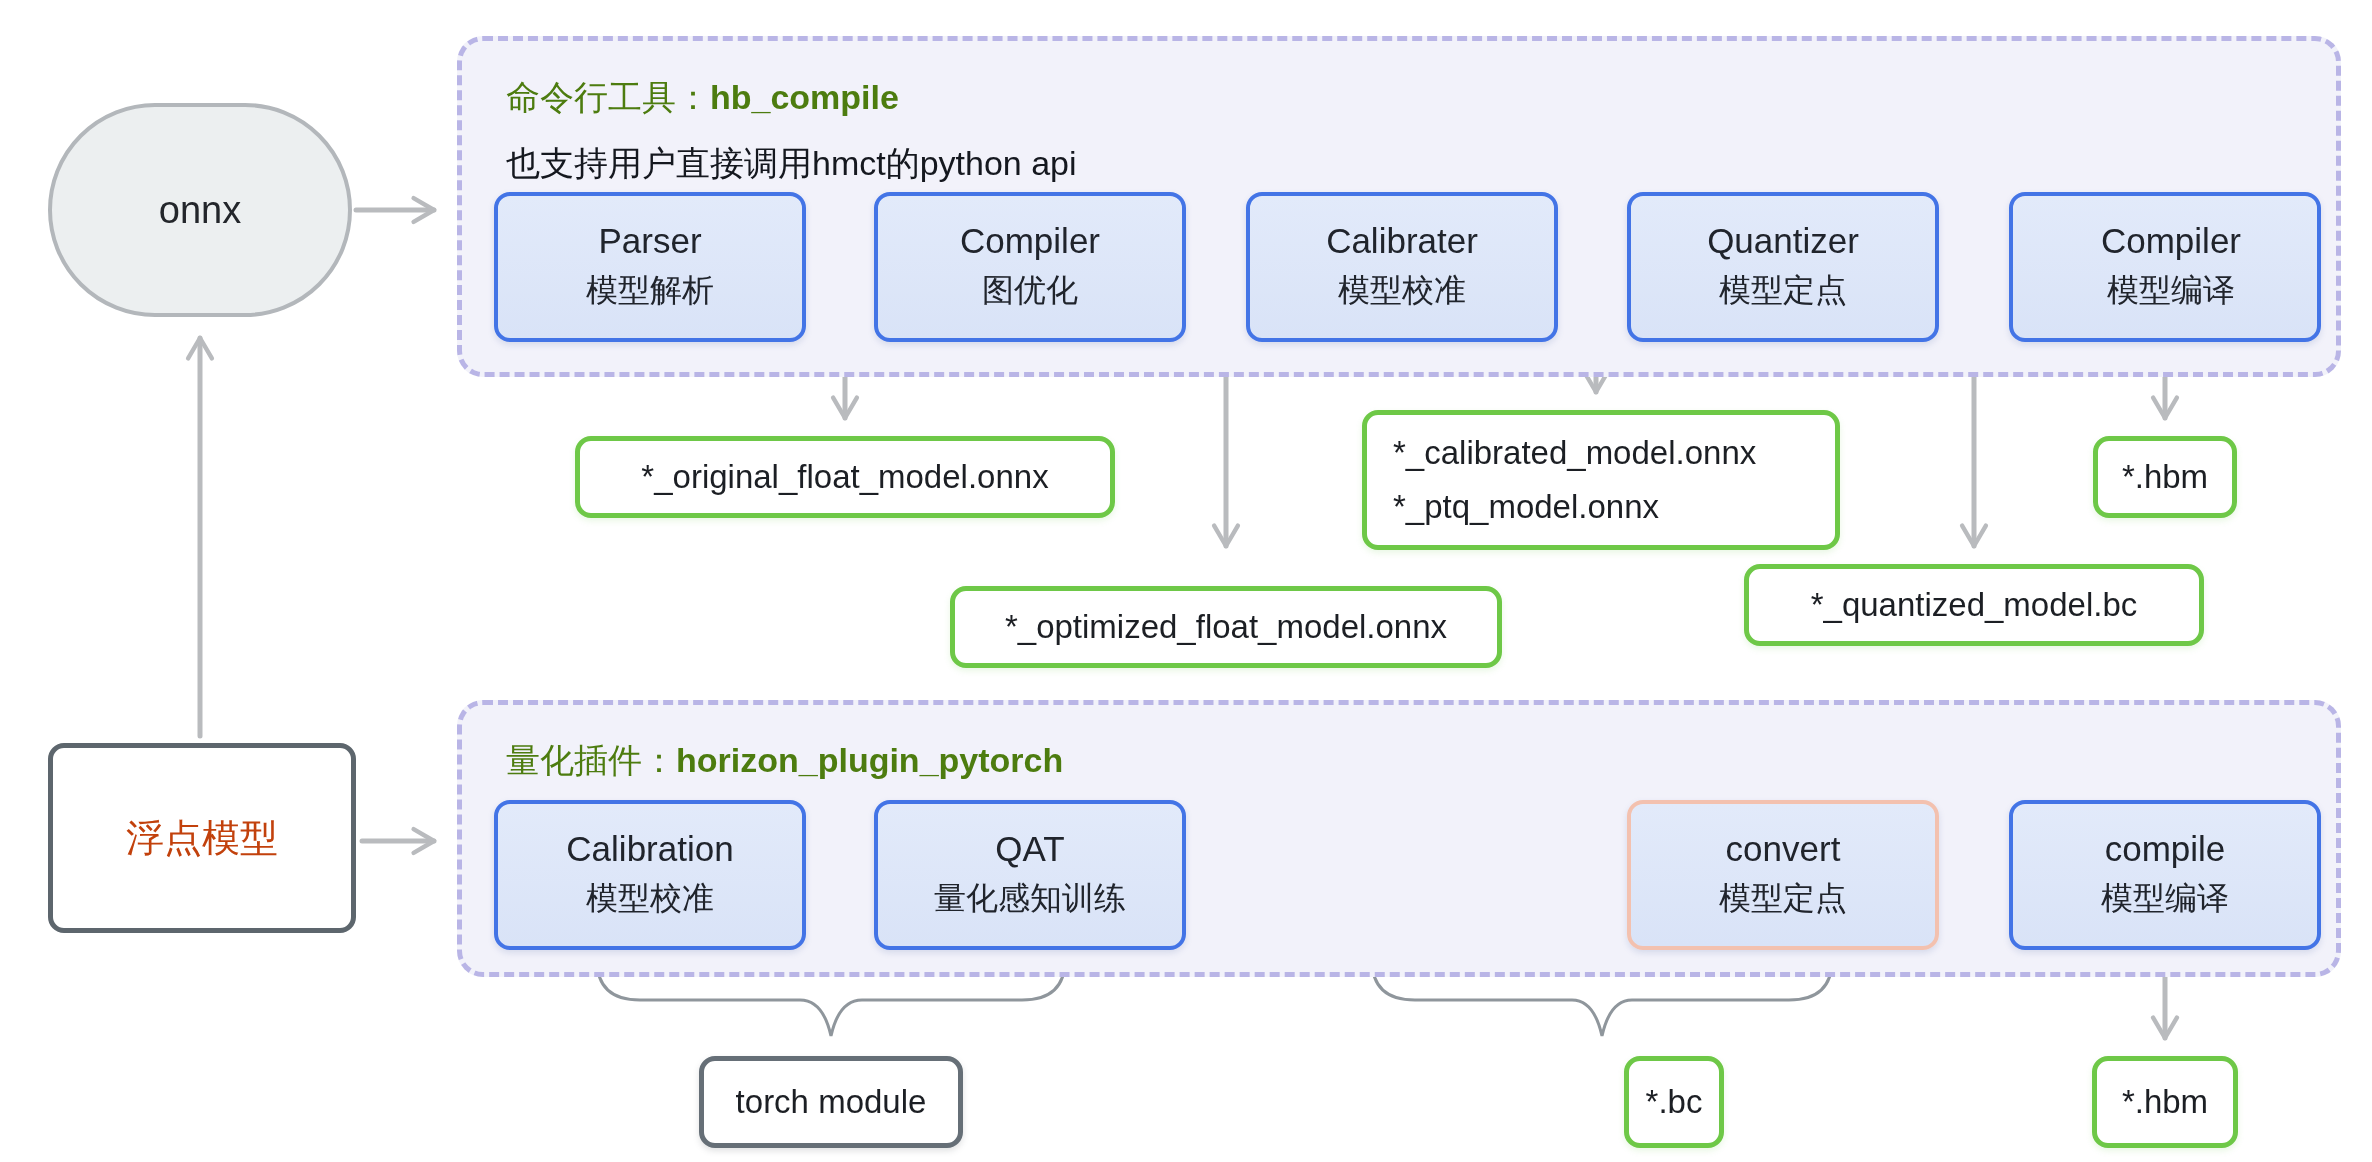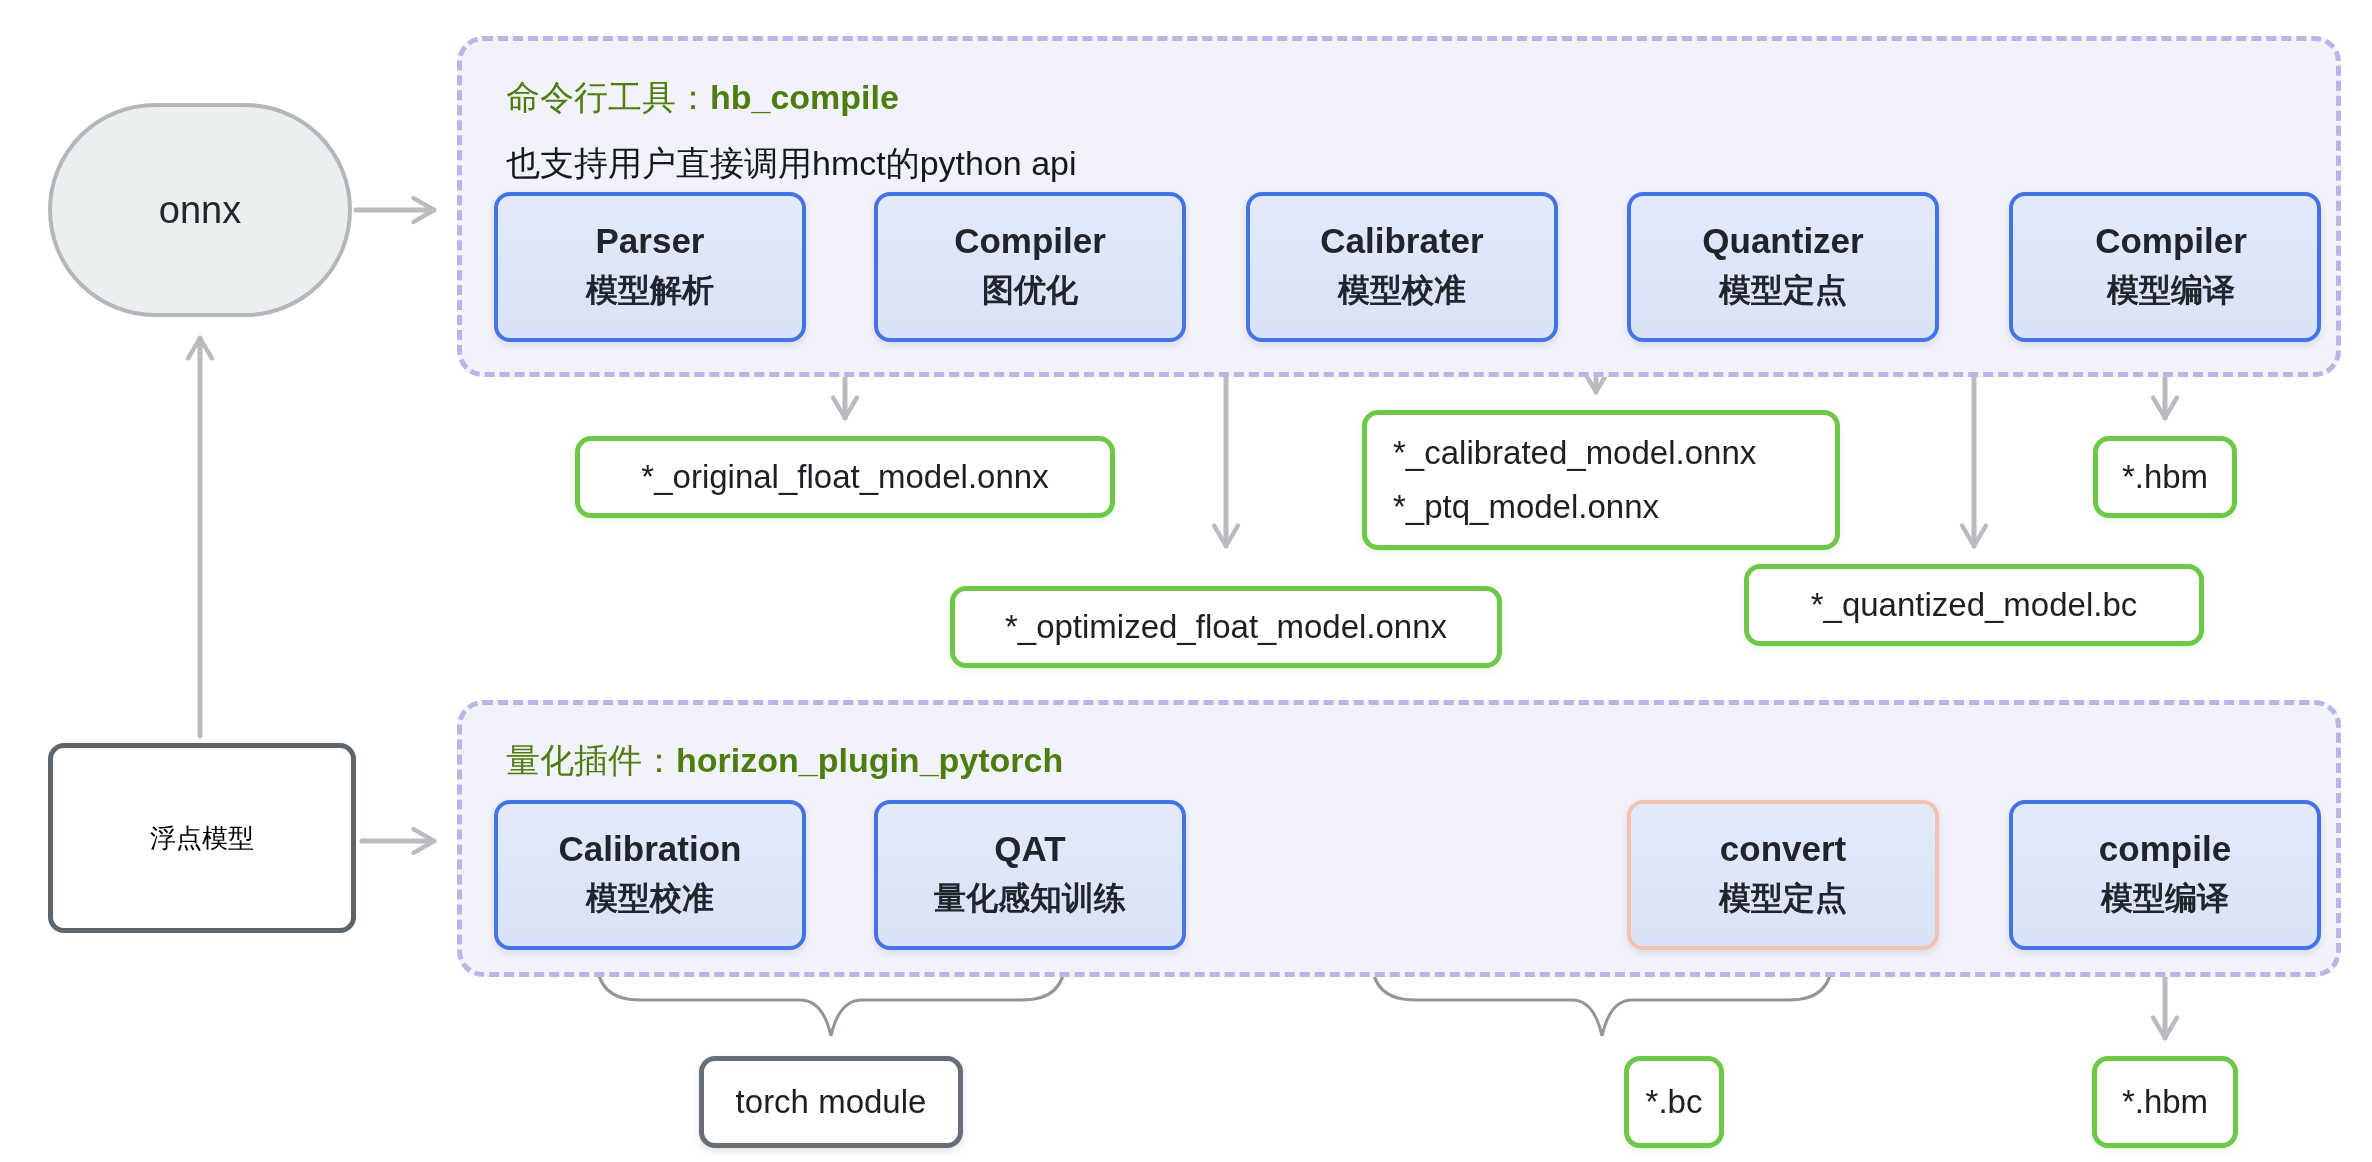--- a/index.html
+++ b/index.html
@@ -20,21 +20,20 @@
   .sec-title{position:absolute;left:44px;font-size:34px;color:#4d7c0f;white-space:nowrap;}
   .sec-title .pre{font-weight:500;}
   .sec-title .bold{font-weight:700;}
   .sec-sub{position:absolute;left:44px;font-size:34px;color:#15181f;white-space:nowrap;}
 
   .stage{
     position:absolute;height:150px;box-sizing:border-box;border-radius:16px;
     display:flex;flex-direction:column;align-items:center;justify-content:center;gap:8px;
     background:linear-gradient(180deg,#e2eafa 0%,#d9e3f7 100%);
     box-shadow:0 3px 6px rgba(90,110,170,0.18);
-    font-weight:bold;
   }
   .stage.blue{border:4.5px solid #4374e6;}
   .stage.pink{border:4.5px solid #f3c1af;}
   .stage .en{font-size:35px;color:#20242c;}
   .stage .zh{font-size:32px;color:#20242c;}
 
   .artifact{
     position:absolute;box-sizing:border-box;background:#ffffff;border:5px solid #6ec847;
     border-radius:16px;display:flex;align-items:center;justify-content:center;
     font-size:33px;color:#1c1f24;box-shadow:0 3px 6px rgba(110,200,71,0.15);white-space:nowrap;
@@ -49,21 +48,21 @@
     display:flex;align-items:center;justify-content:center;font-size:38px;color:#23262b;
   }
   .pyt-box{
     position:absolute;left:48px;top:743px;width:308px;height:190px;box-sizing:border-box;
     background:#ffffff;border:5px solid #5d666d;border-radius:16px;
     display:flex;flex-direction:column;align-items:center;justify-content:center;gap:10px;
   }
   .pyt-logo{display:flex;align-items:center;font-size:43px;font-weight:800;
     letter-spacing:7px;color:#17181a;line-height:1;}
   .pyt-logo .flame{width:33px;height:48px;margin:0 3px 4px 1px;}
-  .pyt-sub{font-size:26px;color:#000000;}
+  .pyt-sub{font-size:38px;color:#c2410c;}
 </style>
 </head>
 <body>
 
 <div id="canvas">
 
   <svg class="overlay" viewBox="0 0 2372 1162">
     <defs>
       <marker id="ah" viewBox="0 0 20 20" markerUnits="userSpaceOnUse" markerWidth="34" markerHeight="34" refX="15" refY="10" orient="auto">
         <path d="M3,3 L15,10 L3,17" fill="none" stroke="#b9bbbe" stroke-width="2.6" stroke-linecap="round" stroke-linejoin="round"></path>

